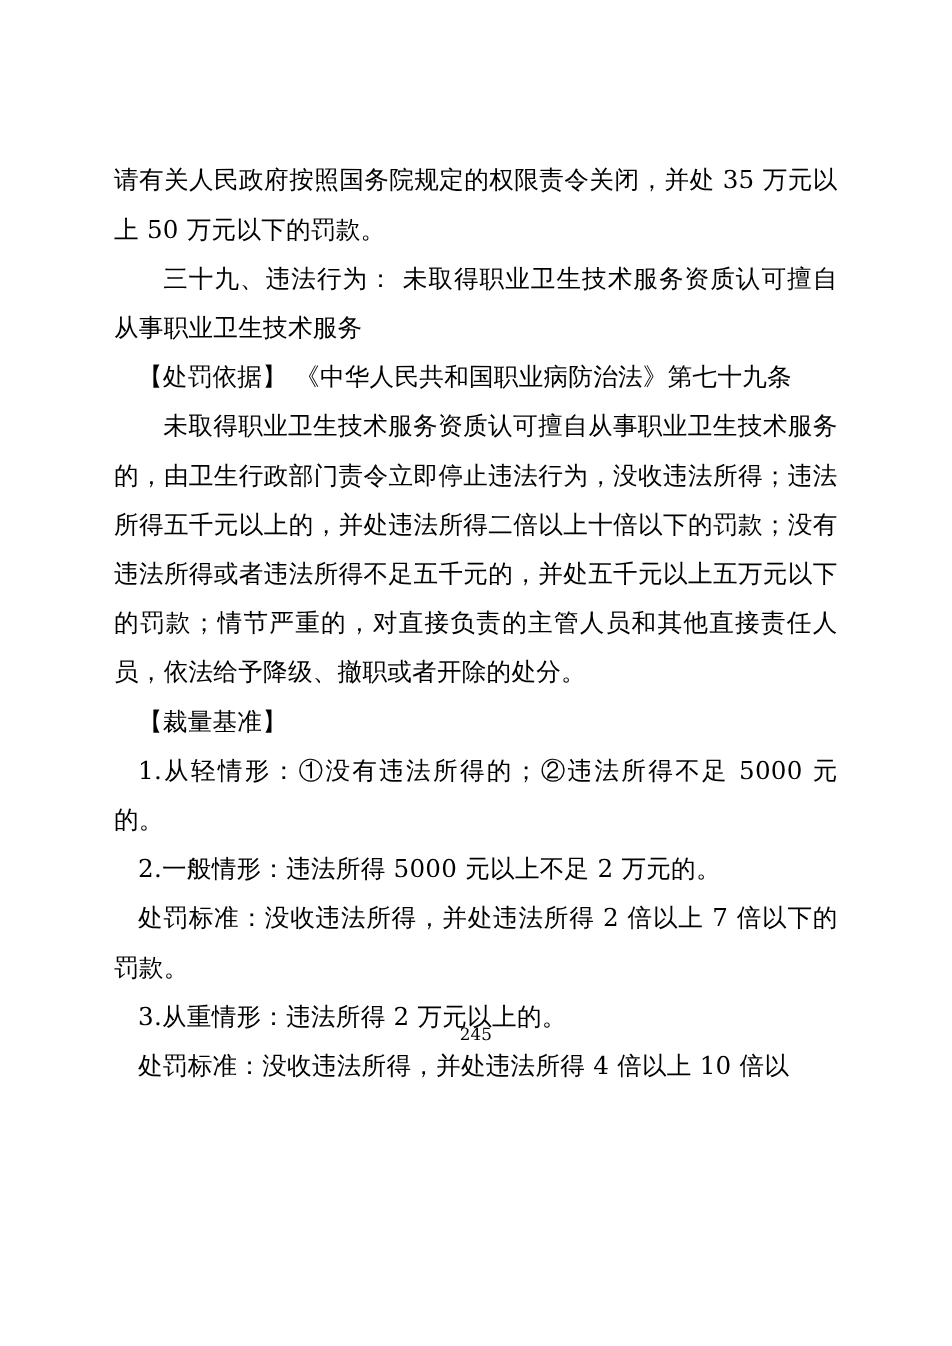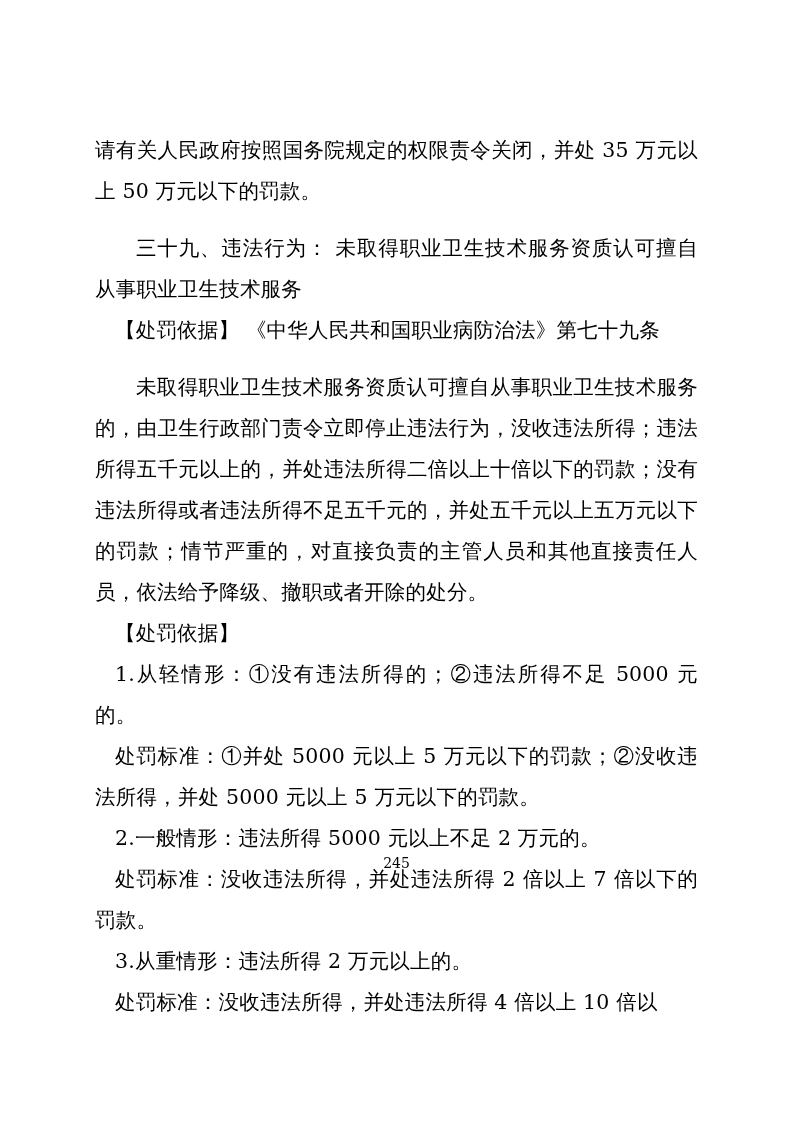--- a/index.html
+++ b/index.html
@@ -27,21 +27,20 @@
   .para {
     font-size: 20.5px;
     line-height: 41px;
     text-align: justify;
     text-justify: inter-ideograph;
     letter-spacing: 0.2px;
     margin: 0;
   }
   .indent {
     text-indent: 41px;
-    margin-top: 16px;
   }
   .indent-half {
     text-indent: 20px;
   }
   .bold {
     font-weight: normal;
   }
   .page-number {
     position: absolute;
     left: 0;
@@ -58,29 +57,26 @@
 <div class="page">
 
   <p class="para">请有关人民政府按照国务院规定的权限责令关闭，并处 35 万元以上 50 万元以下的罚款。</p>
 
   <p class="para indent">三十九、违法行为：  未取得职业卫生技术服务资质认可擅自从事职业卫生技术服务</p>
 
   <p class="para indent-half bold">【处罚依据】  《中华人民共和国职业病防治法》第七十九条</p>
 
   <p class="para indent">未取得职业卫生技术服务资质认可擅自从事职业卫生技术服务的，由卫生行政部门责令立即停止违法行为，没收违法所得；违法所得五千元以上的，并处违法所得二倍以上十倍以下的罚款；没有违法所得或者违法所得不足五千元的，并处五千元以上五万元以下的罚款；情节严重的，对直接负责的主管人员和其他直接责任人员，依法给予降级、撤职或者开除的处分。</p>
 
-  <p class="para indent-half bold">【处罚依据】</p>
+  <p class="para indent-half bold">【裁量基准】</p>
 
   <p class="para indent-half">
     <span class="bold">1.从轻情形：</span><span>①没有违法所得的；②违法所得不足 5000 元的。</span>
   </p>
 
-  <p class="para indent-half">
-    <span class="bold">处罚标准：</span><span>①并处 5000 元以上 5 万元以下的罚款；②没收违法所得，并处 5000 元以上 5 万元以下的罚款。</span>
-  </p>
 
   <p class="para indent-half">
     <span class="bold">2.一般情形：</span><span>违法所得 5000 元以上不足 2 万元的。</span>
   </p>
 
   <p class="para indent-half">
     <span class="bold">处罚标准：</span><span>没收违法所得，并处违法所得 2 倍以上 7 倍以下的罚款。</span>
   </p>
 
   <p class="para indent-half">

